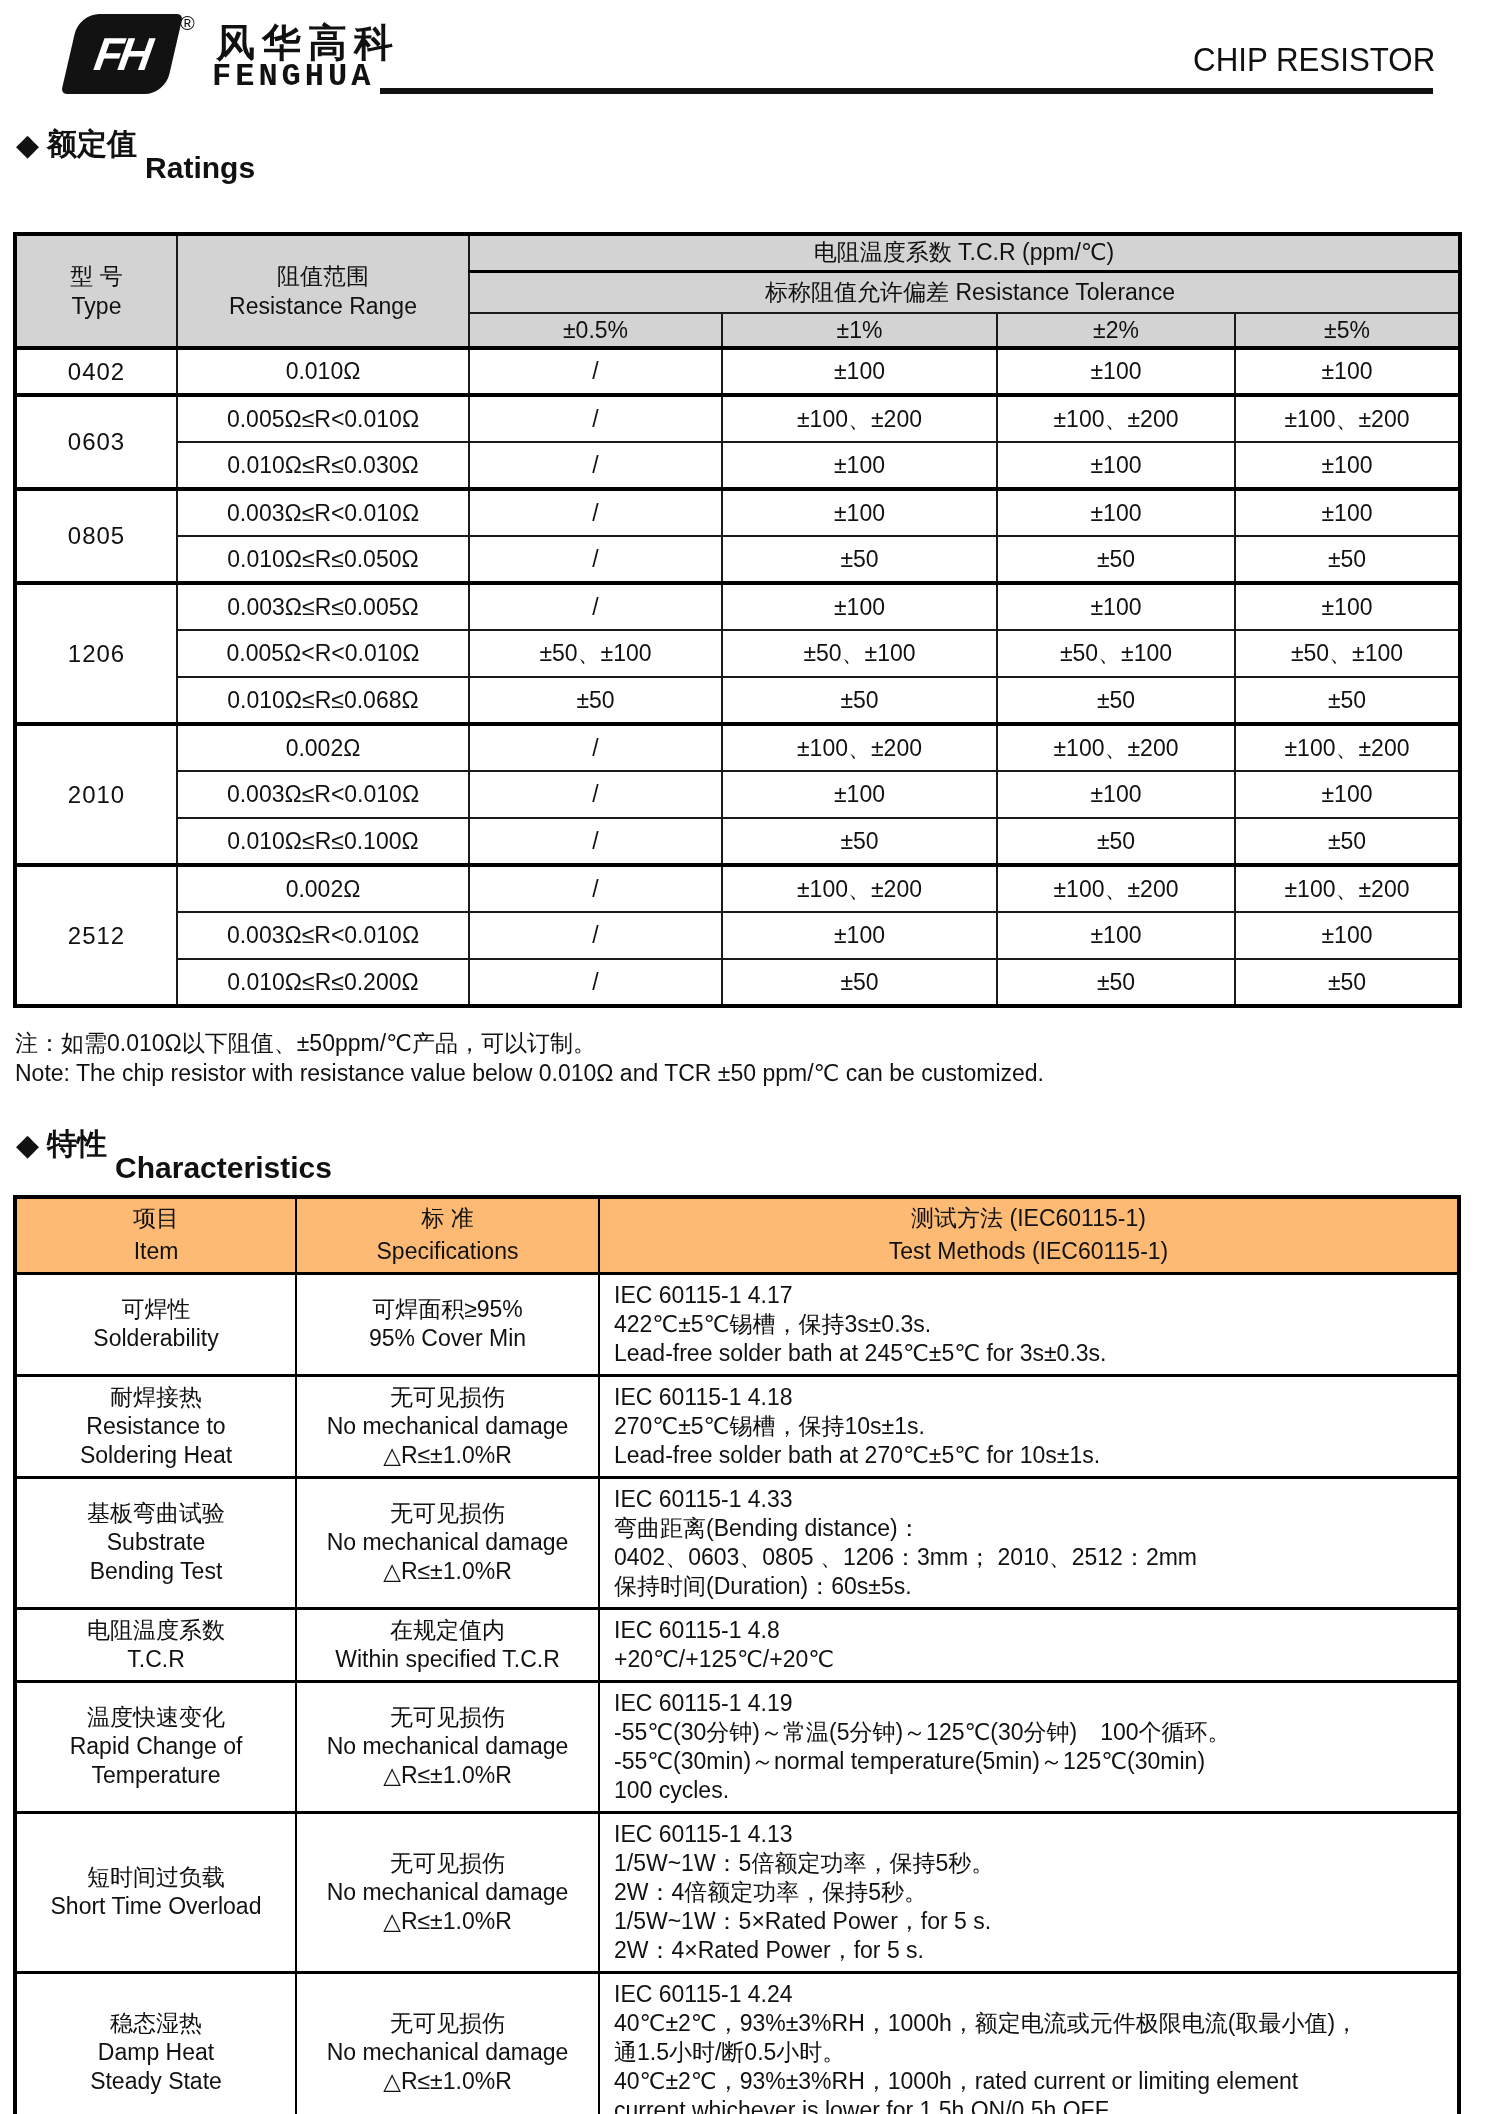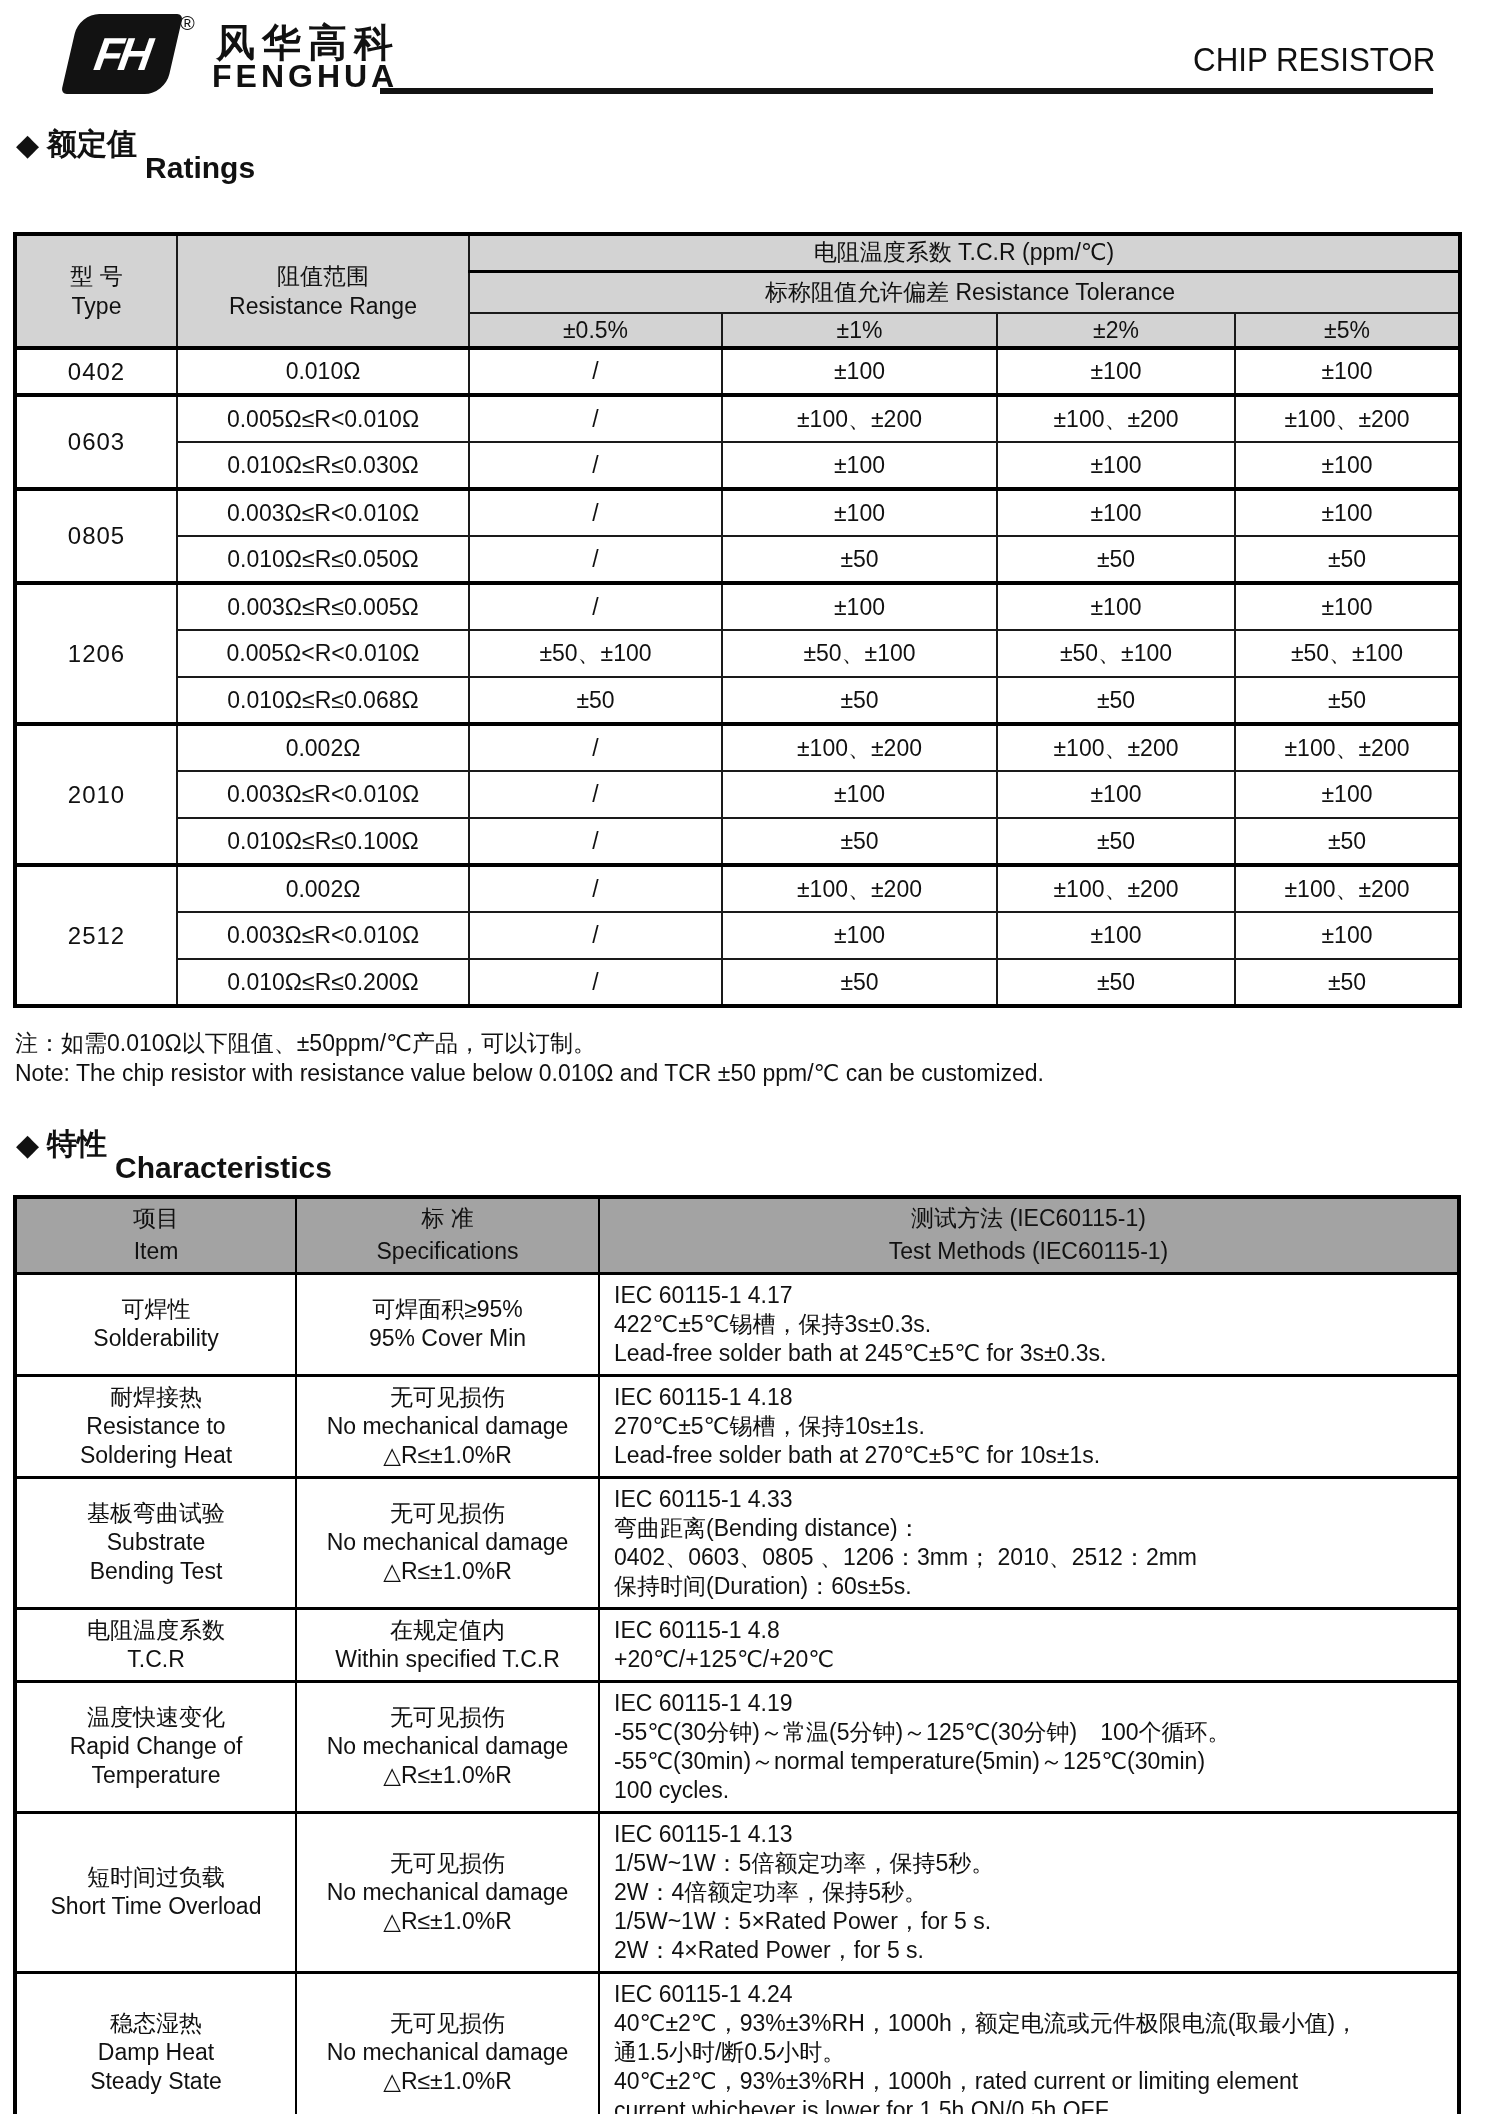--- a/index.html
+++ b/index.html
@@ -8,21 +8,21 @@
   .page { position:relative; width:1485px; height:2114px; background:#fff; overflow:hidden; }
 
   
   .logo-mark { position:absolute; left:70px; top:14px; width:104px; height:80px;
     background:#121212; transform:skewX(-13deg); border-radius:20px 6px 20px 6px;
     display:flex; align-items:center; justify-content:center; }
   .logo-mark span { color:#fff; font-style:italic; font-weight:bold; font-size:46px;
     letter-spacing:-4px; transform:skewX(4deg); }
   .reg { position:absolute; left:180px; top:12px; font-size:20px; }
   .brand-cn { position:absolute; left:216px; top:16px; font-size:39px; font-weight:bold; letter-spacing:7px; }
-  .brand-en { position:absolute; left:212px; top:58px; font-size:32px; font-weight:bold; letter-spacing:4px; }
+  .brand-en { position:absolute; left:212px; top:58px; font-size:32px; font-weight:bold; letter-spacing:4px;font-family:Liberation Mono, monospace; }
   .doc-title { position:absolute; right:50px; top:40px; font-size:34px; letter-spacing:0px;
     transform:scaleX(.92); transform-origin:right center; }
   .rule { position:absolute; left:380px; right:52px; top:88px; height:6px; background:#121212; }
 
   
   .sec { position:absolute; left:16px; margin:0; font-size:30px; font-weight:normal; display:flex; align-items:center; gap:8px; }
   .sec .dia { font-size:30px; line-height:1; }
   .sec .cn { font-weight:bold; }
   .sec .en { font-weight:bold;margin-top:47px; }
 
@@ -41,21 +41,21 @@
   .ratings tbody td { height:47px; background:#fff; }
   .ratings tbody tr.grp td { border-top:4px solid #000; }
   .ratings .type-cell { font-size:24px; letter-spacing:1px; }
 
   
   .notes { position:absolute; left:15px; top:1028px; font-size:23px; line-height:30px; }
 
   
   .chars { position:absolute; left:13px; top:1195px; width:1444px; border:4px solid #000; font-size:23px; }
   .chars th, .chars td { border:2px solid #000; border-top-width:3px; border-bottom-width:3px; vertical-align:middle; }
-  .chars thead th { background:#a3a3a3; font-weight:normal; height:76px; }
+  .chars thead th { background:#fdba74; font-weight:normal; height:76px; }
   .chars thead th div { line-height:33px; }
   .chars .item-cell, .chars .spec-cell { text-align:center; padding:6px 4px; }
   .chars .item-cell div, .chars .spec-cell div { line-height:29px; }
   .chars .method-cell { text-align:left; padding:6px 10px 6px 14px; }
   .chars .method-cell div { line-height:29px; }
 </style>
 </head>
 <body>
 
 <div class="page">

